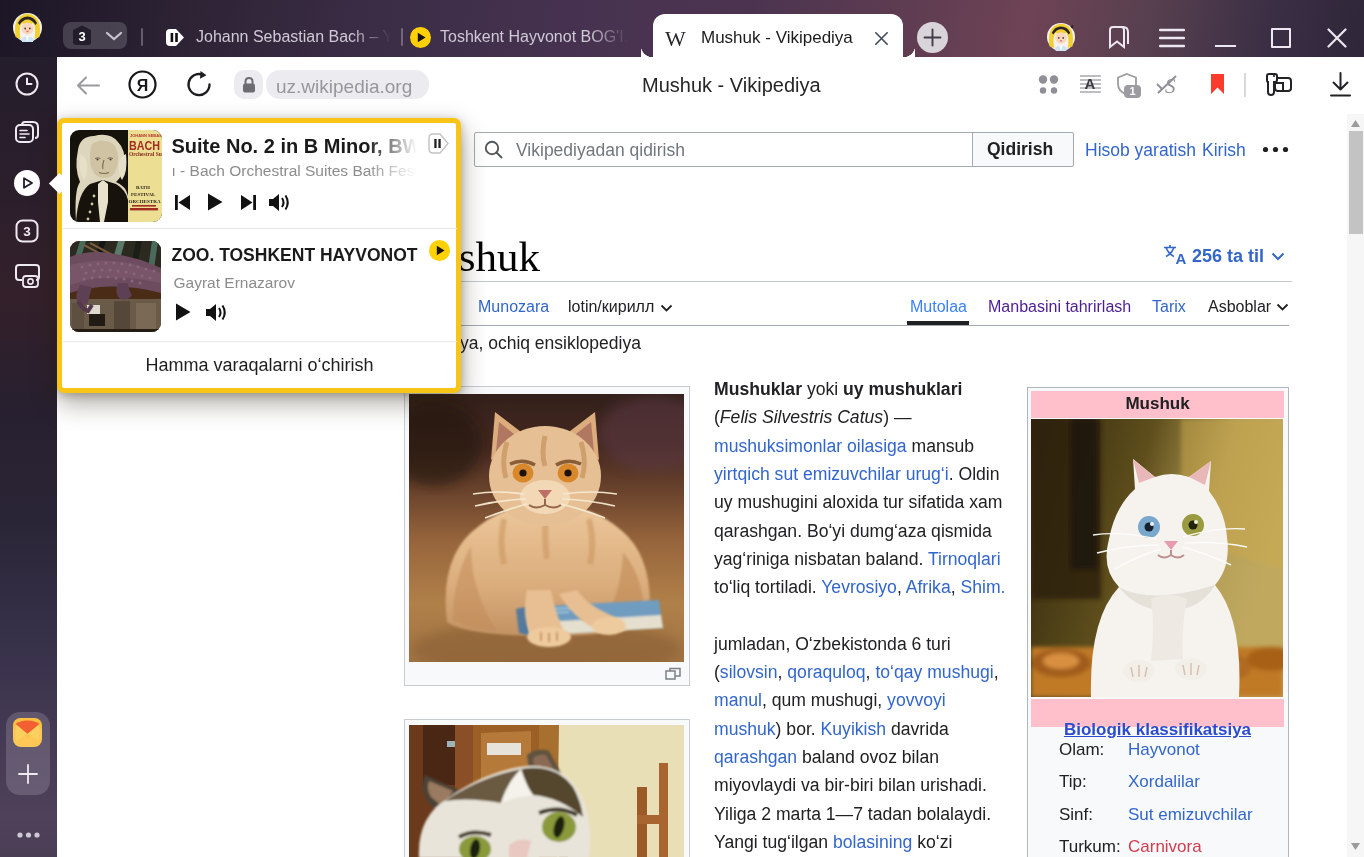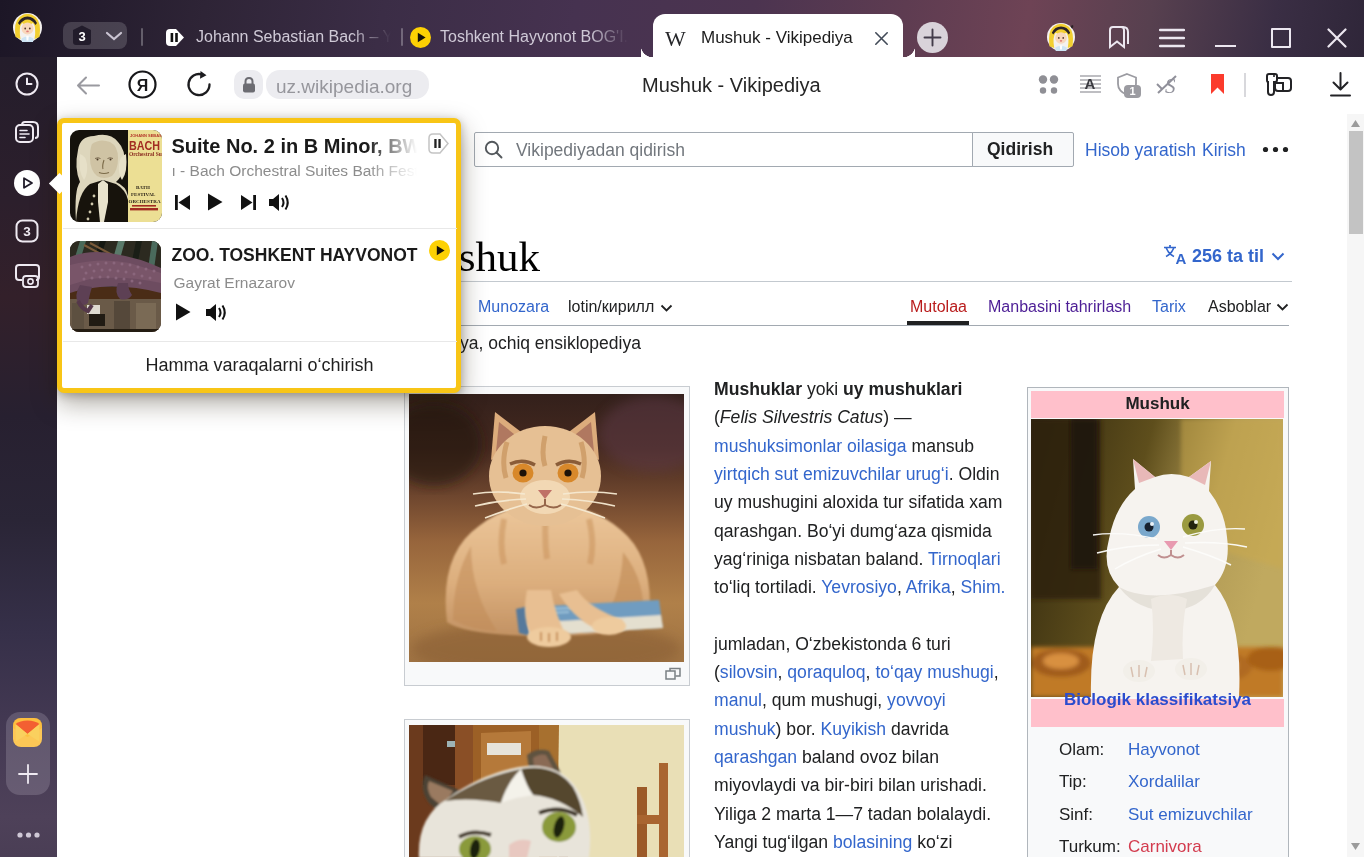--- a/index.html
+++ b/index.html
@@ -239,21 +239,21 @@
   </svg>
 
   <div class="abs" style="left:399px;top:166.5px;width:893px;height:1px;background:#c3c9cf;"></div>
 
   <div class="abs" style="left:399px;top:211px;width:890px;height:1px;background:#a2a9b1;"></div>
   <div class="abs" style="left:478px;top:184px;font-size:16px;color:#3366cc;">Munozara</div>
   <div class="abs" style="left:568px;top:184px;font-size:16px;color:#202122;">lotin/кирилл</div>
   <svg class="abs" style="left:660px;top:190px" width="13" height="9" viewBox="0 0 13 9">
         <path d="M1.5 1.5 L6.5 6.5 L11.5 1.5" stroke="#202122" stroke-width="1.8" fill="none"></path>
       </svg>
-  <div class="abs" style="left:910px;top:184px;font-size:16px;color:#b91c1c;">Mutolaa</div>
+  <div class="abs" style="left:910px;top:184px;font-size:16px;color:#3b82f6;">Mutolaa</div>
   <div class="abs" style="left:907px;top:207px;width:62px;height:3.5px;background:#202122;"></div>
   <div class="abs" style="left:988px;top:184px;font-size:16px;color:#4c1d95;">Manbasini tahrirlash</div>
   <div class="abs" style="left:1152px;top:184px;font-size:16px;color:#3366cc;">Tarix</div>
   <div class="abs" style="left:1208px;top:184px;font-size:16px;color:#202122;">Asboblar</div>
   <svg class="abs" style="left:1276px;top:189px" width="13" height="9" viewBox="0 0 13 9">
         <path d="M1.5 1.5 L6.5 6.5 L11.5 1.5" stroke="#202122" stroke-width="1.8" fill="none"></path>
       </svg>
 
   <div class="abs" style="left:399px;top:219px;font-size:17.5px;color:#202122;">Vikipediya, ochiq ensiklopediya</div>
 
@@ -437,21 +437,21 @@
         <path d="M152 118 Q186 108 214 110 M154 124 Q188 122 216 128 M152 128 Q180 136 200 146"></path>
       </g>
 
       <ellipse cx="108" cy="252" rx="16" ry="11" fill="#f2efe9"></ellipse>
       <ellipse cx="160" cy="250" rx="16" ry="11" fill="#f2efe9"></ellipse>
       <path d="M100 248 L102 258 M108 246 L108 258 M116 248 L114 258 M152 246 L154 256 M160 244 L160 256 M168 246 L166 256" stroke="#d8c0b0" stroke-width="1.5"></path>
     </g>
   </svg>
   </div>
   <div class="abs" style="left:1031px;top:585px;width:253px;height:28px;background:#ffc0cb;"></div>
-  <div class="abs" style="left:1031px;top:576px;width:253px;text-align:center;font-size:17px;font-weight:bold;color:#2b4cce;">Biologik klassifikatsiya</div>
+  <div class="abs" style="left:1031px;top:606px;width:253px;text-align:center;font-size:17px;font-weight:bold;color:#2b4cce;text-decoration:underline;">Biologik klassifikatsiya</div>
   <div class="ibl" style="left:1059px;top:626px;">Olam:</div>
       <div class="ibv" style="left:1128px;top:626px;">Hayvonot</div>
   <div class="ibl" style="left:1059px;top:658px;">Tip:</div>
       <div class="ibv" style="left:1128px;top:658px;">Xordalilar</div>
   <div class="ibl" style="left:1059px;top:690.5px;">Sinf:</div>
       <div class="ibv" style="left:1128px;top:690.5px;">Sut emizuvchilar</div>
   <div class="ibl" style="left:1059px;top:723px;">Turkum:</div>
       <div class="ibv" style="left:1128px;top:723px;color:#d33b4e;">Carnivora</div>
 
   <div class="wline" style="top:265.0px;"><b>Mushuklar</b> yoki <b>uy mushuklari</b></div>

